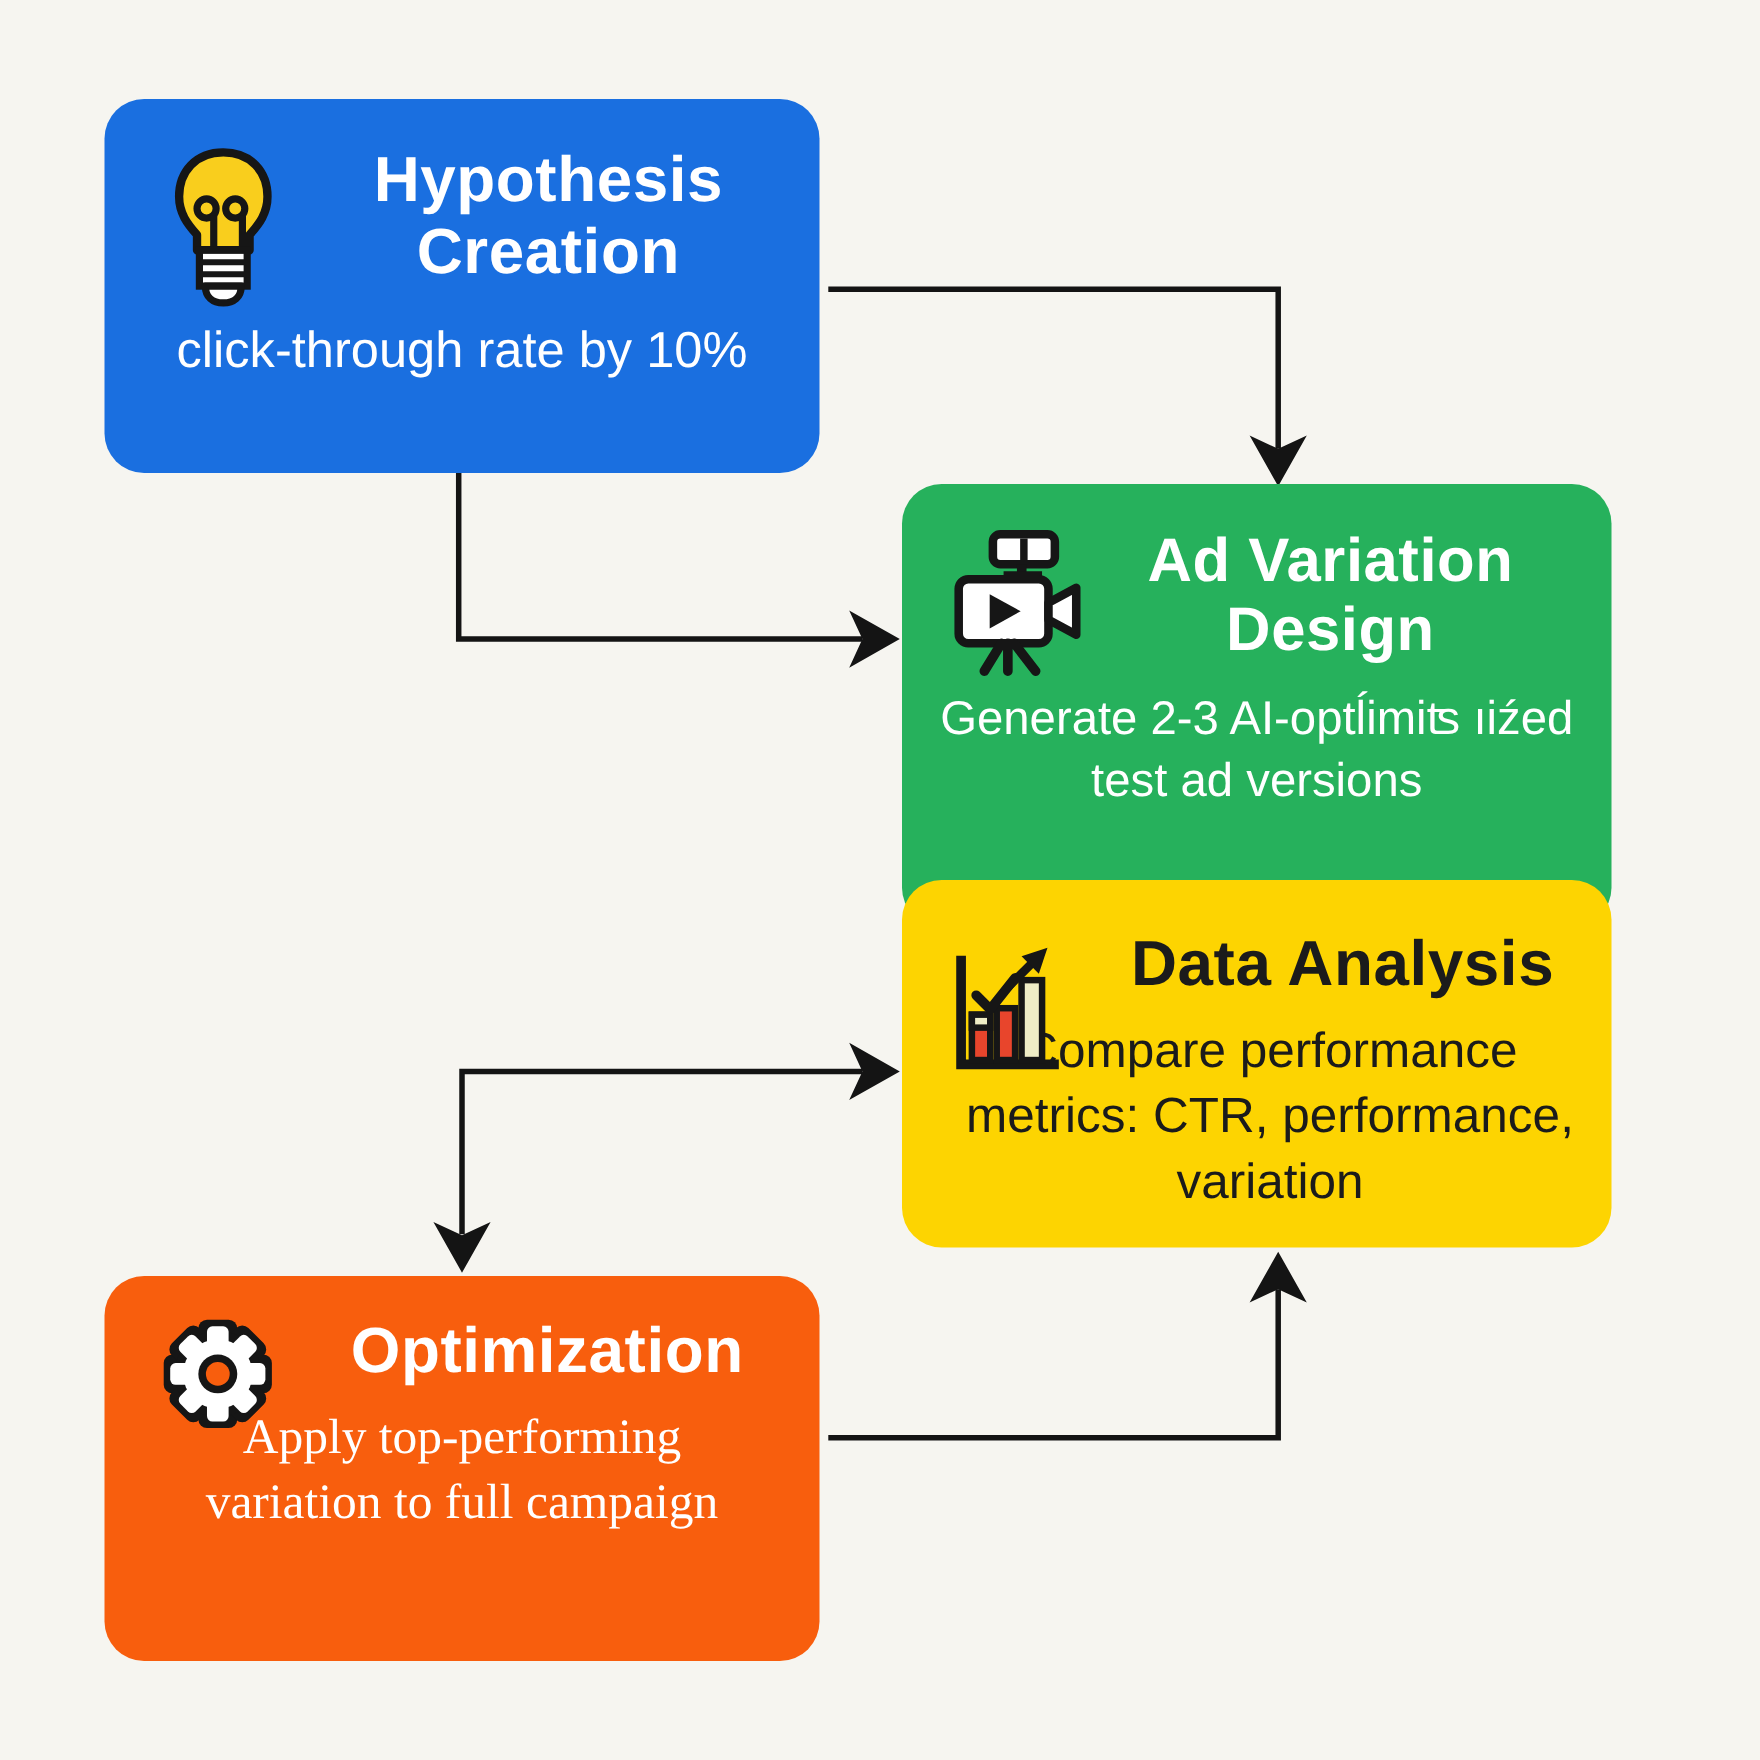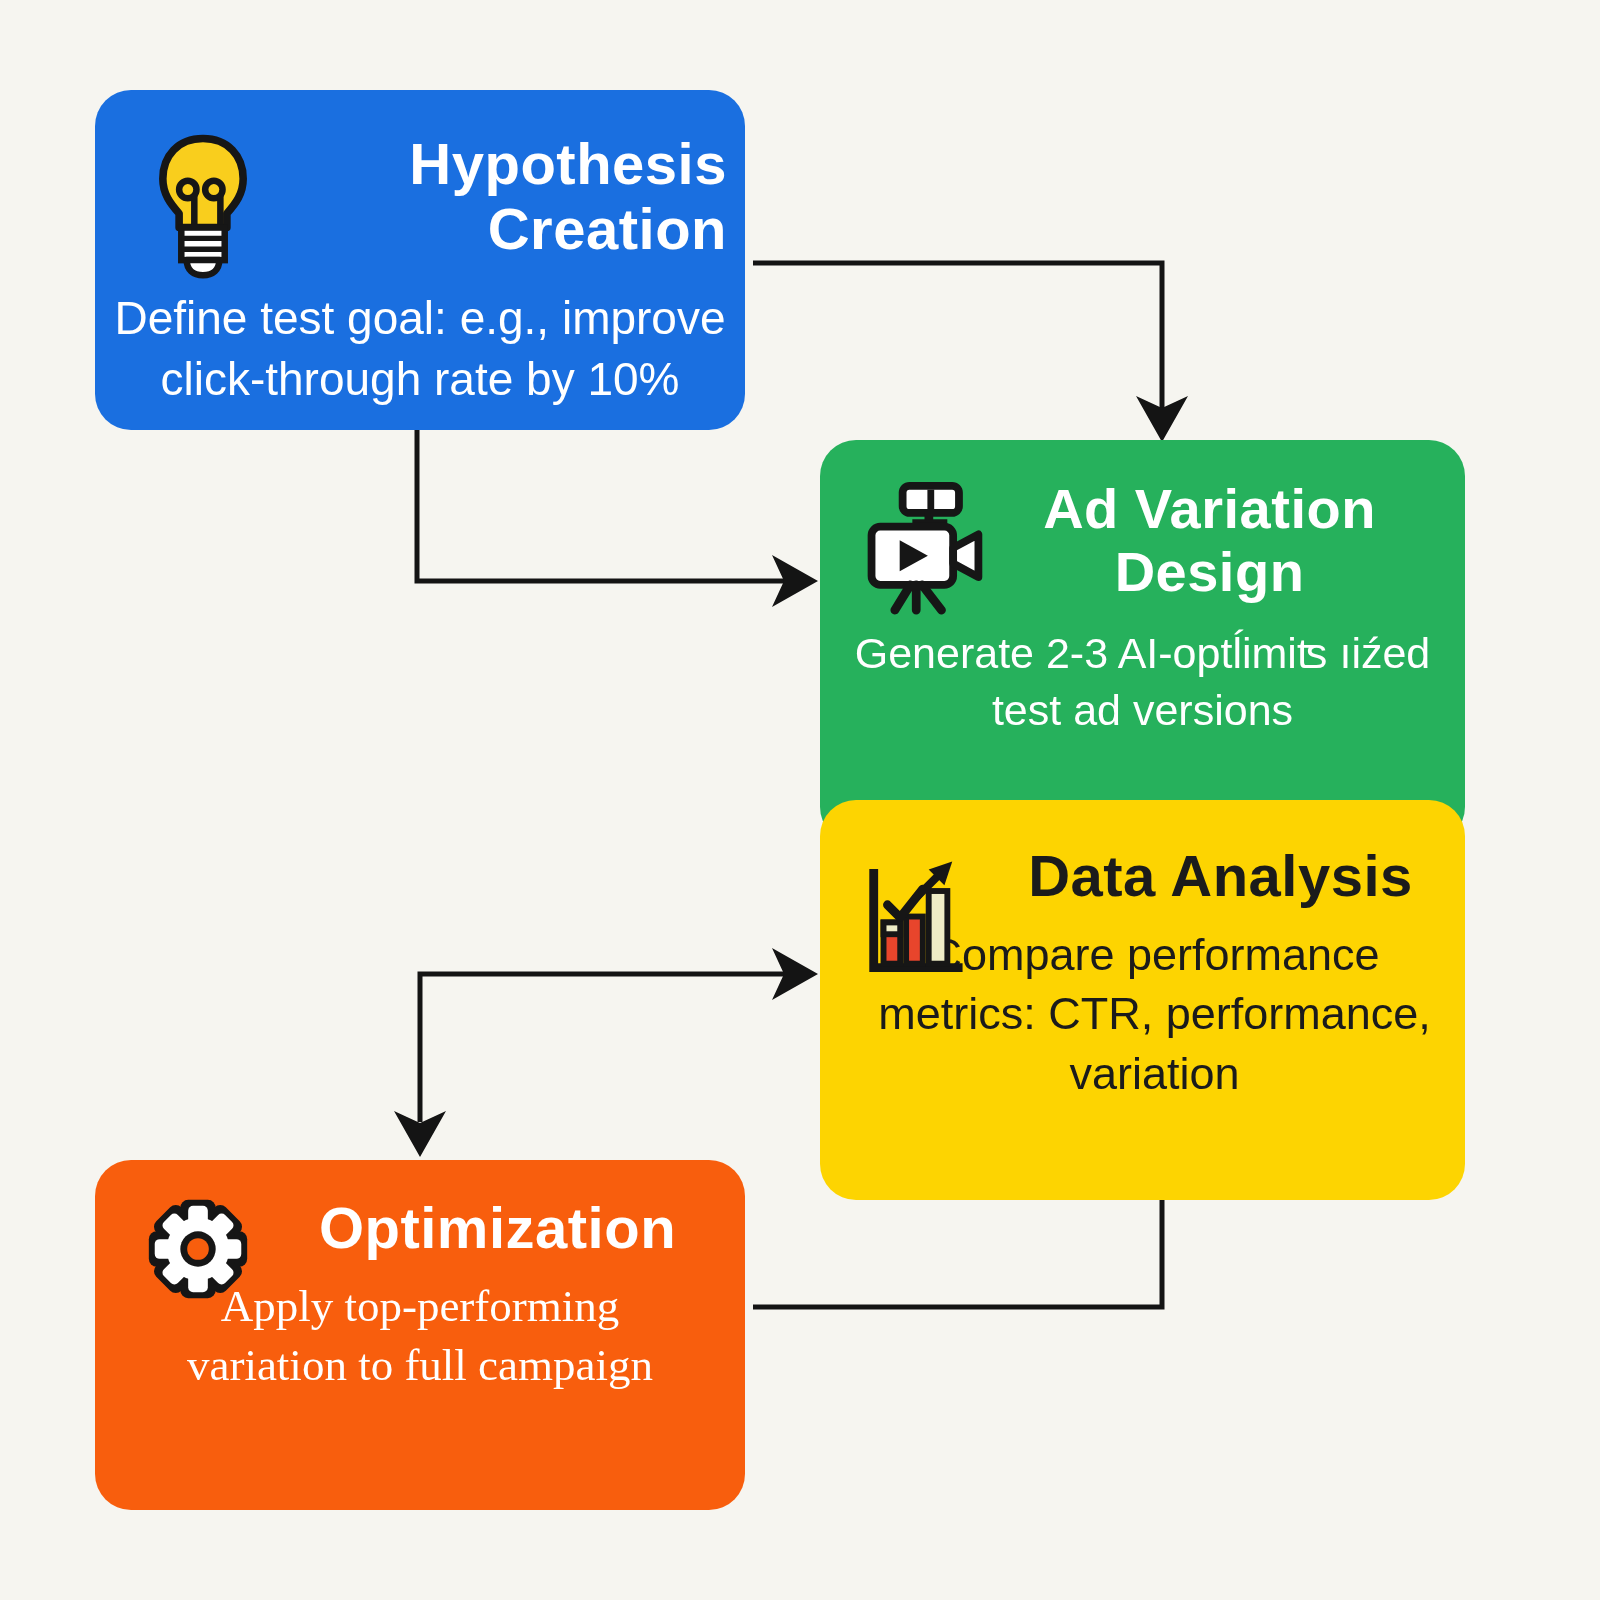--- a/index.html
+++ b/index.html
@@ -23,31 +23,31 @@
   .node .title{
     margin:0;text-align:center;font-weight:bold;line-height:1.12;
     letter-spacing:0.5px;
   }
   .node .desc{margin:0;text-align:center;line-height:1.32;}
   .node .desc .line{display:block;}
 
   
   .node-hypothesis{left:95px;top:90px;width:650px;height:340px;padding-top:42px;}
   .node-hypothesis .icon{left:52px;top:42px;}
-  .node-hypothesis .title{margin-left:175px;margin-right:18px;font-size:58px;text-align:right;}
+  .node-hypothesis .title{margin-left:175px;margin-right:18px;font-size:58px;}
   .node-hypothesis .desc{margin-top:26px;padding:0 18px;font-size:46px;}
 
   
   .node-advariation{left:820px;top:440px;width:645px;height:403px;padding-top:38px;}
   .node-advariation .icon{left:36px;top:36px;}
   .node-advariation .title{margin-left:160px;margin-right:26px;font-size:56px;}
   .node-advariation .desc{margin-top:22px;padding:0 14px;font-size:43px;}
 
   
-  .node-dataanalysis{left:820px;top:800px;width:645px;height:400px;padding-top:44px;}
+  .node-dataanalysis{left:820px;top:800px;width:645px;height:334px;padding-top:44px;}
   .node-dataanalysis .icon{left:38px;top:44px;}
   .node-dataanalysis .title{margin-left:170px;margin-right:14px;font-size:58px;white-space:nowrap;}
   .node-dataanalysis .desc{margin-top:16px;padding:0 16px 0 40px;font-size:45px;}
 
   
   .node-optimization{left:95px;top:1160px;width:650px;height:350px;padding-top:36px;}
   .node-optimization .icon{left:44px;top:30px;}
   .node-optimization .title{margin-left:175px;margin-right:20px;font-size:58px;white-space:nowrap;}
   .node-optimization .desc{margin-top:16px;padding:0 20px;font-size:45px;font-family:Liberation Serif, serif;}
 </style>
@@ -79,21 +79,20 @@
         <circle cx="36" cy="53" r="8" fill="none" stroke="#161616" stroke-width="6"></circle>
         <circle cx="60" cy="53" r="8" fill="none" stroke="#161616" stroke-width="6"></circle>
         <path d="M42 59 L42 88 M66 59 L66 88" fill="none" stroke="#161616" stroke-width="6"></path>
         <rect x="30" y="88" width="40" height="30" fill="#ffffff" stroke="#161616" stroke-width="6"></rect>
         <path d="M30 98 H70 M30 108 H70" stroke="#161616" stroke-width="5"></path>
         <path d="M35 118 H65 C65 127 59 132 50 132 C41 132 35 127 35 118 Z" fill="#ffffff" stroke="#161616" stroke-width="6" stroke-linejoin="round"></path>
       </svg>
     </span>
     <h2 class="title">Hypothesis Creation</h2>
     <p class="desc">
-      <span class="line">Define test goal: e.g., improve</span>
       <span class="line">click-through rate by 10%</span>
     </p>
   </section>
 
   <section class="node node-advariation" style="background-color: rgb(38, 177, 92); color: rgb(255, 255, 255);">
     <span class="icon">
       <svg width="136" height="140" viewBox="0 0 140 140">
         <rect x="48" y="8" width="58" height="28" rx="7" fill="#ffffff" stroke="#161616" stroke-width="8"></rect>
         <path d="M77 12 L77 32" stroke="#161616" stroke-width="7"></path>
         <path d="M75 36 L75 50" stroke="#161616" stroke-width="9"></path>

